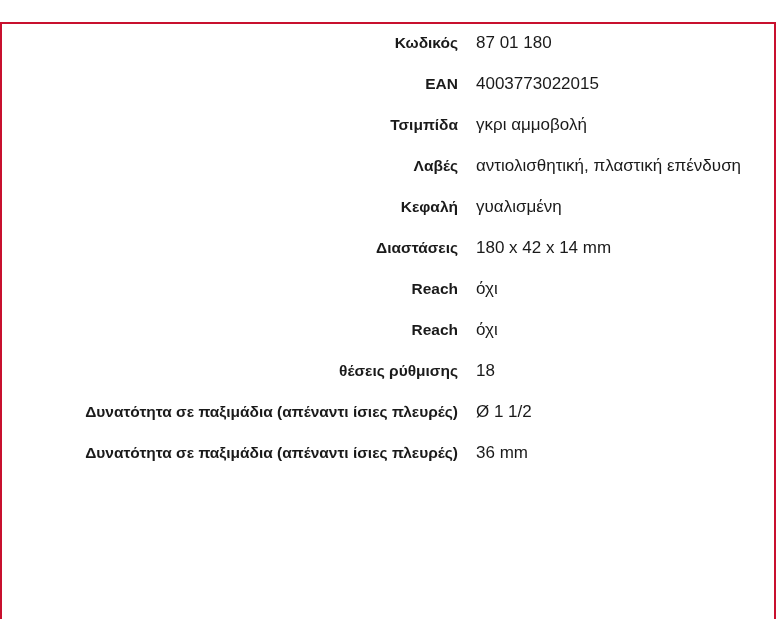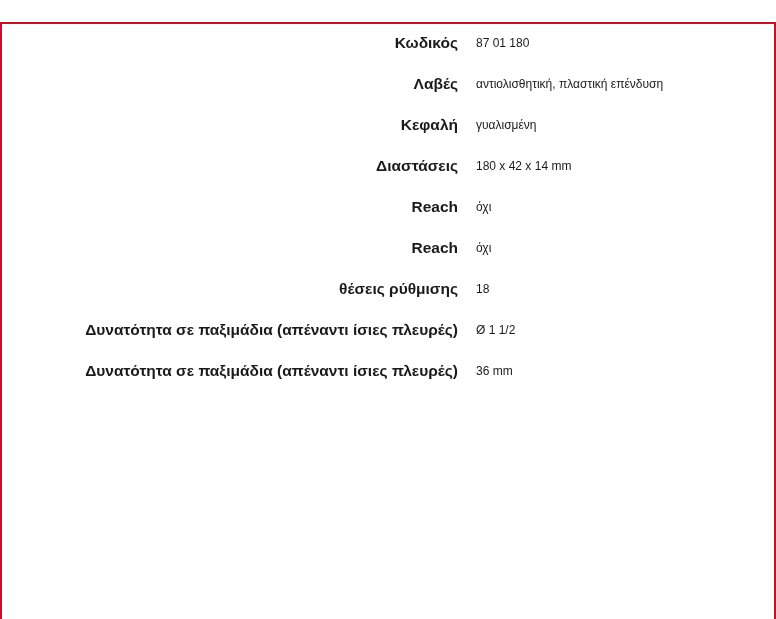--- a/index.html
+++ b/index.html
@@ -47,38 +47,46 @@
     width: 455px;
     font-weight: bold;
     font-size: 15.5px;
     color: #1a1a1a;
     white-space: nowrap;
     vertical-align: middle;
   }
   .spec-value {
     text-align: left;
     padding-left: 9px;
-    font-size: 12px;
+    font-size: 17px;
     color: #1a1a1a;
     font-weight: normal;
     vertical-align: middle;
     white-space: nowrap;
   }
 </style>
 </head>
 <body>
 
 <div class="page">
   <div class="top-rule"></div>
 
   <table class="spec-table">
     <tbody>
       <tr>
         <td class="spec-label">Κωδικός</td>
         <td class="spec-value">87 01 180</td>
+      </tr>
+      <tr>
+        <td class="spec-label">EAN</td>
+        <td class="spec-value">4003773022015</td>
+      </tr>
+      <tr>
+        <td class="spec-label">Τσιμπίδα</td>
+        <td class="spec-value">γκρι αμμοβολή</td>
       </tr>
       <tr>
         <td class="spec-label">Λαβές</td>
         <td class="spec-value">αντιολισθητική, πλαστική επένδυση</td>
       </tr>
       <tr>
         <td class="spec-label">Κεφαλή</td>
         <td class="spec-value">γυαλισμένη</td>
       </tr>
       <tr>

